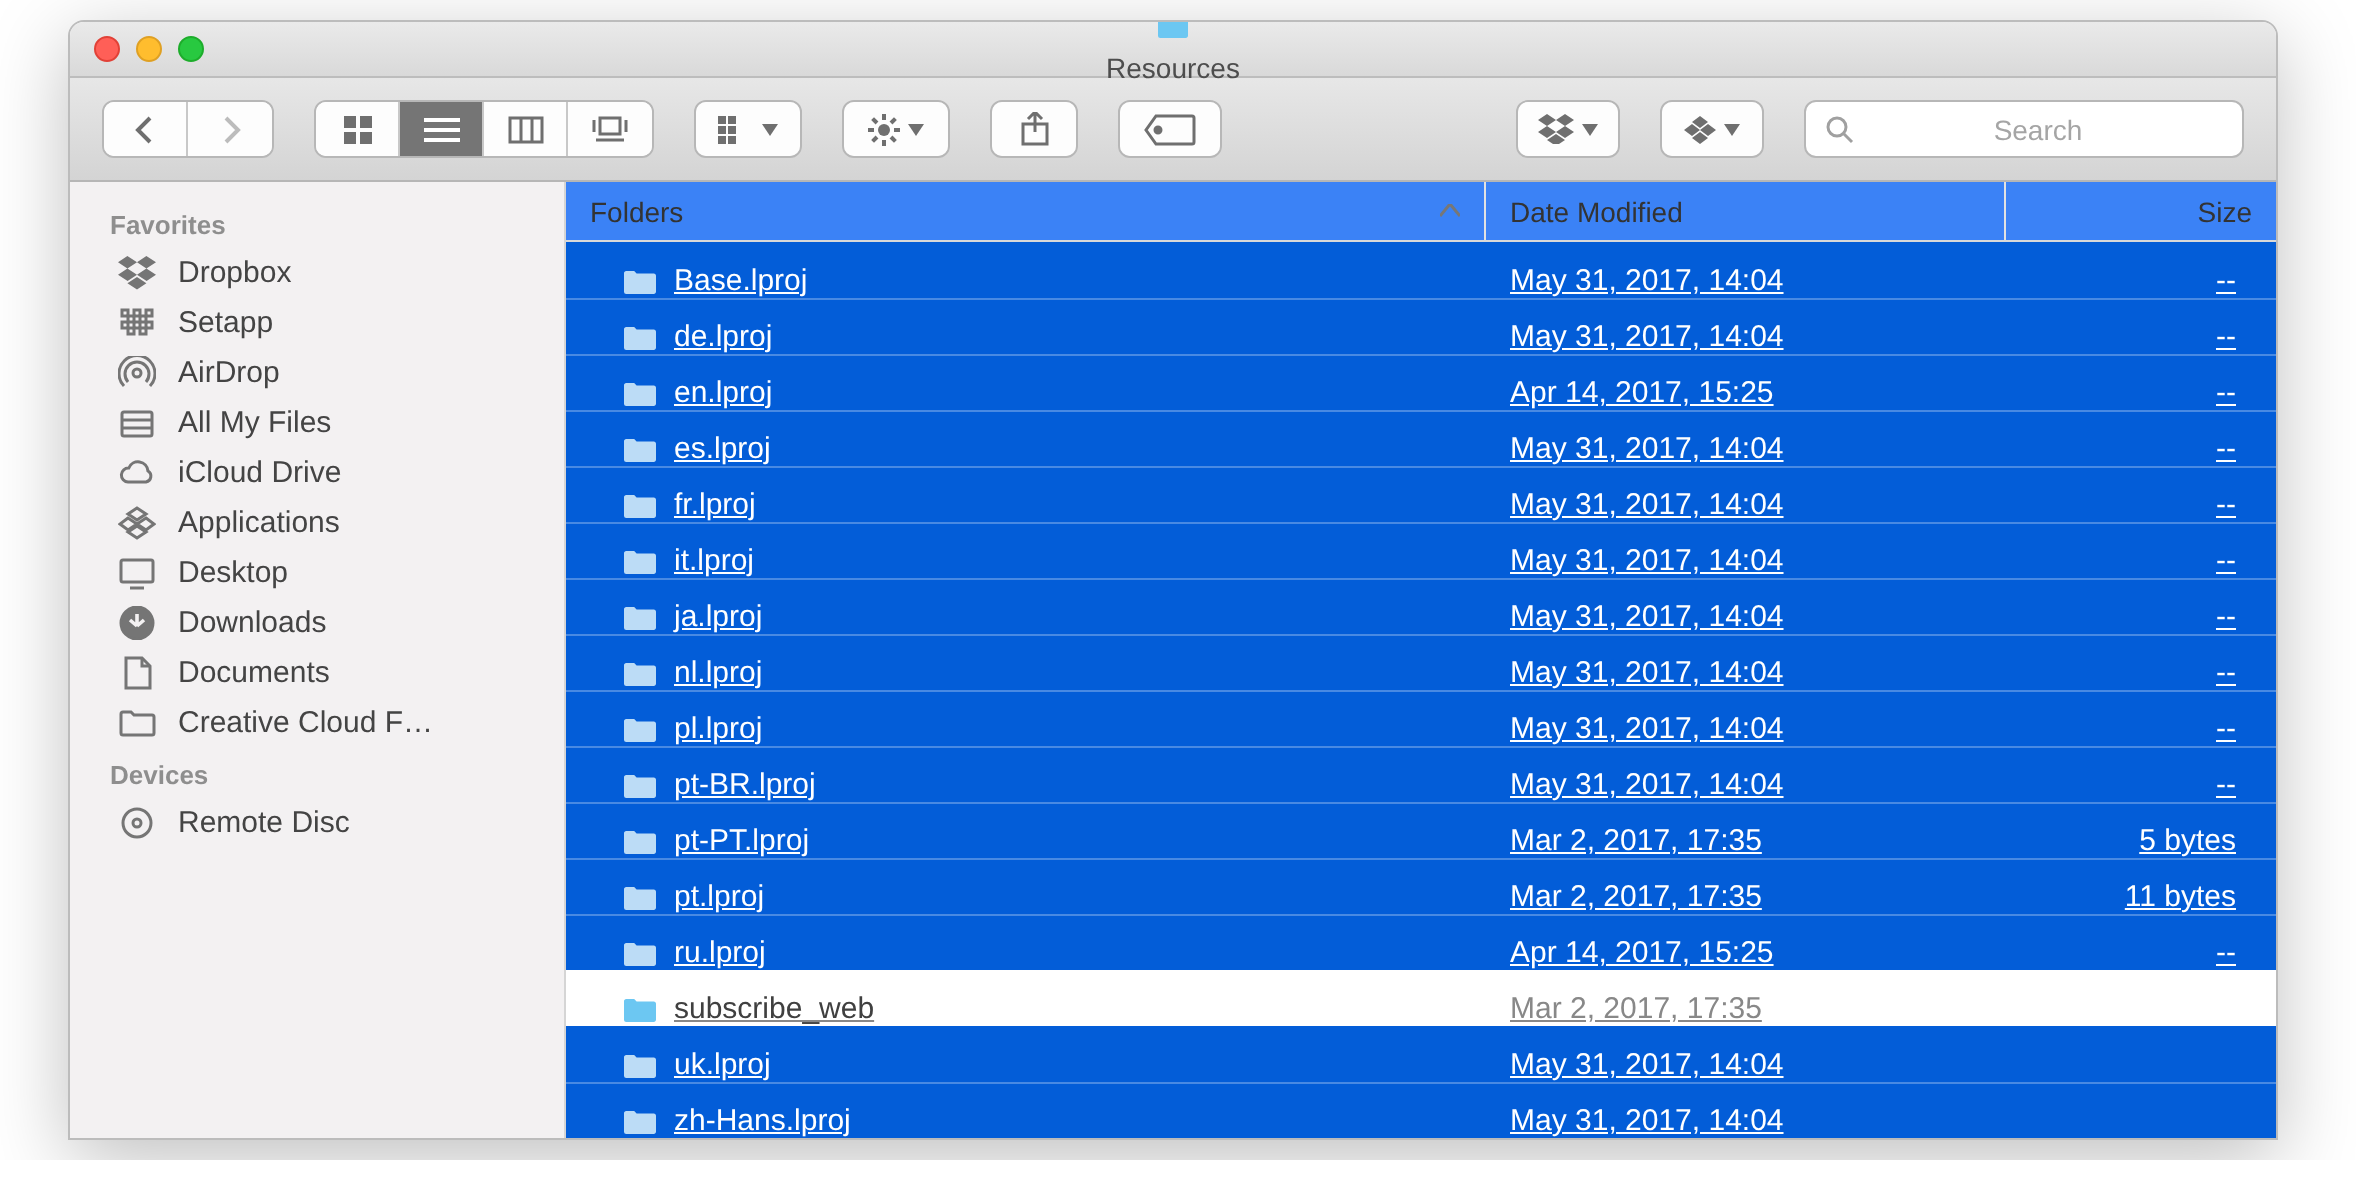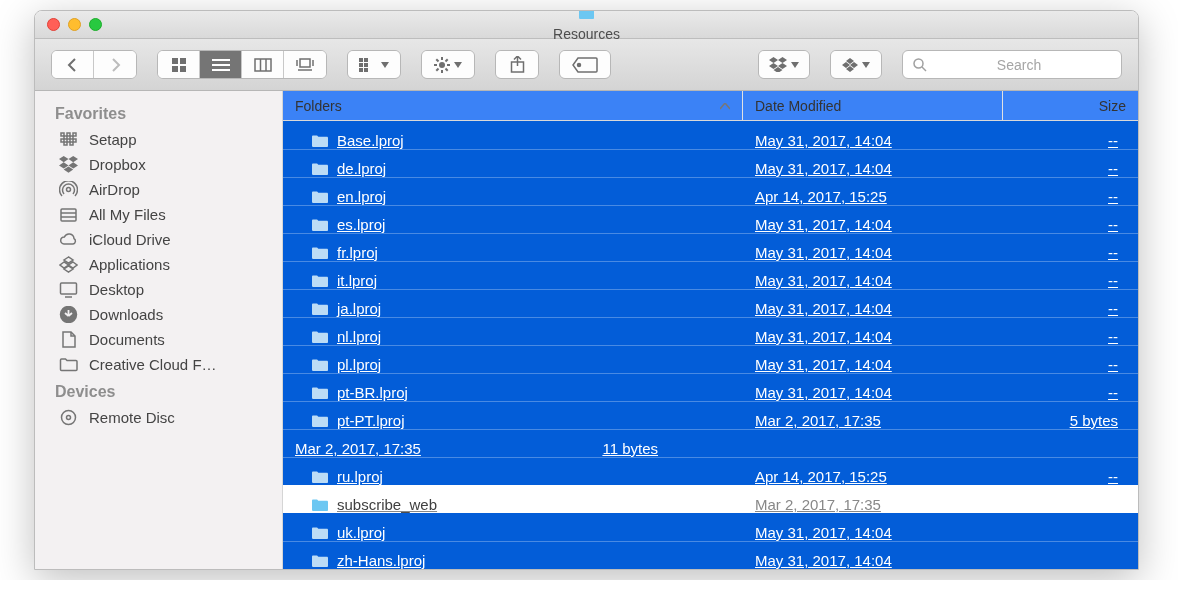--- a/index.html
+++ b/index.html
@@ -89,21 +89,21 @@
   .body {
     display:flex;
   }
   .sidebar {
     width: 248px;
     background:#f3f1f2;
     border-right:1px solid #d5d5d5;
     padding-top:8px;
   }
   .sb-header{
-    font-size:16px; color:#8e8e8e; font-weight:600;
+    font-size:13px; color:#8e8e8e; font-weight:600;
     padding:6px 20px 4px;
   }
   .sb-item{
     display:flex; align-items:center;
     padding: 4px 10px 4px 22px;
     gap:10px; font-size:15px; color:#444;
     cursor:pointer;
     font-weight: 400;
   }
   .sb-item .ic{width:22px;display:flex;justify-content:center;color:#757575;}
@@ -298,45 +298,45 @@
         </svg>
       <input type="text" placeholder="Search" style="">
     </div>
   </div>
 
   <div class="body">
     <div class="sidebar" id="sidebar">
         <div class="sb-header">Favorites</div>
         <div class="sb-item">
           <span class="ic">
+            <svg width="19" height="17" viewBox="0 0 19 17" fill="#757575">
+              <path d="M4.7 0 0 3.1l4.7 3.1L9.5 3.1zM14.2 0 9.5 3.1l4.7 3.1L19 3.1zM0 9.4l4.7-3.1L9.5 9.4l-4.7 3.1zM9.5 9.4l4.7-3.1L19 9.4l-4.7 3.1zM4.7 13.6 9.5 10.5l4.7 3.1L9.5 16.7z"></path>
+            </svg>
+          </span>
+          <span>Dropbox</span>
+        </div>
+        <div class="sb-item">
+          <span class="ic">
             <svg width="19" height="17" viewBox="0 0 19 17" fill="none" stroke="#757575" stroke-width="1.5">
               <rect x="2" y="2" width="3" height="3"></rect>
               <rect x="8" y="2" width="3" height="3"></rect>
               <rect x="14" y="2" width="3" height="3"></rect>
               <rect x="2" y="8" width="3" height="3"></rect>
               <rect x="8" y="8" width="3" height="3"></rect>
               <rect x="14" y="8" width="3" height="3"></rect>
               <rect x="5" y="5" width="3" height="3"></rect>
               <rect x="11" y="5" width="3" height="3"></rect>
               <rect x="5" y="11" width="3" height="3"></rect>
               <rect x="11" y="11" width="3" height="3"></rect>
             </svg>
           </span>
           <span>Setapp</span>
         </div>
         <div class="sb-item">
           <span class="ic">
-            <svg width="19" height="17" viewBox="0 0 19 17" fill="#757575">
-              <path d="M4.7 0 0 3.1l4.7 3.1L9.5 3.1zM14.2 0 9.5 3.1l4.7 3.1L19 3.1zM0 9.4l4.7-3.1L9.5 9.4l-4.7 3.1zM9.5 9.4l4.7-3.1L19 9.4l-4.7 3.1zM4.7 13.6 9.5 10.5l4.7 3.1L9.5 16.7z"></path>
-            </svg>
-          </span>
-          <span>Dropbox</span>
-        </div>
-        <div class="sb-item">
-          <span class="ic">
             <svg width="19" height="17" viewBox="0 0 19 17" fill="none" stroke="#757575" stroke-width="1.5">
               <circle cx="9.5" cy="8.5" r="2"></circle>
               <path d="M5 13a6 6 0 1 1 9 0"></path>
               <path d="M3 15a9 9 0 1 1 13 0"></path>
             </svg>
           </span>
           <span>AirDrop</span>
         </div>
         <div class="sb-item">
           <span class="ic">
@@ -533,20 +533,26 @@
             <div class="cell-name">
               <span class="fi"><svg viewBox="0 0 18 14">
                   <path d="M1 2.6c0-.6.5-1.1 1.1-1.1h4l1.2 1.3h8.6c.6 0 1.1.5 1.1 1.1v8c0 .6-.5 1.1-1.1 1.1H2.1A1.1 1.1 0 0 1 1 12V2.6z" fill="#bcdcf6"></path>
                 </svg></span>
               <span>pt-PT.lproj</span>
             </div>
             <div class="cell-date">Mar 2, 2017, 17:35</div>
             <div class="cell-size">5 bytes</div>
           </div>
           <div class="row sel">
+            <div class="cell-name">
+              <span class="fi"><svg viewBox="0 0 18 14">
+                  <path d="M1 2.6c0-.6.5-1.1 1.1-1.1h4l1.2 1.3h8.6c.6 0 1.1.5 1.1 1.1v8c0 .6-.5 1.1-1.1 1.1H2.1A1.1 1.1 0 0 1 1 12V2.6z" fill="#bcdcf6"></path>
+                </svg></span>
+              <span>pt.lproj</span>
+            </div>
             <div class="cell-date">Mar 2, 2017, 17:35</div>
             <div class="cell-size">11 bytes</div>
           </div>
           <div class="row sel">
             <div class="cell-name">
               <span class="fi"><svg viewBox="0 0 18 14">
                   <path d="M1 2.6c0-.6.5-1.1 1.1-1.1h4l1.2 1.3h8.6c.6 0 1.1.5 1.1 1.1v8c0 .6-.5 1.1-1.1 1.1H2.1A1.1 1.1 0 0 1 1 12V2.6z" fill="#bcdcf6"></path>
                 </svg></span>
               <span>ru.lproj</span>
             </div>

